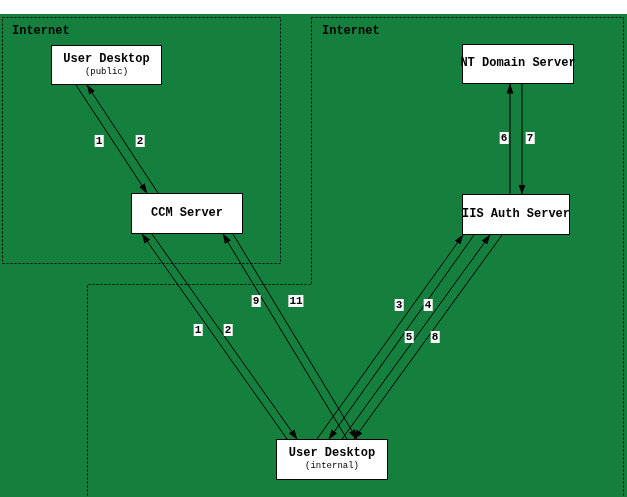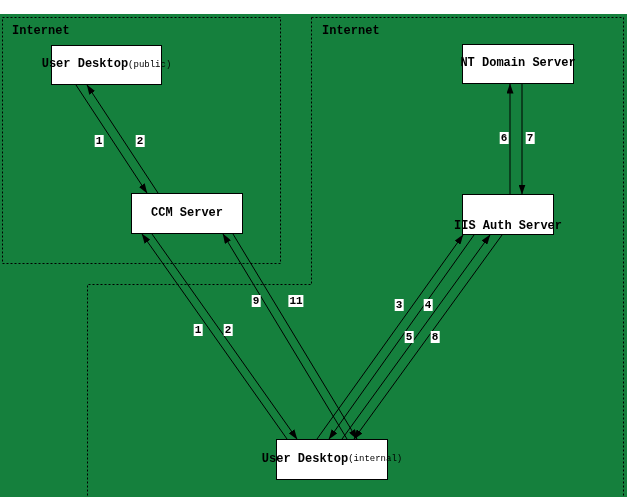--- a/index.html
+++ b/index.html
@@ -15,21 +15,21 @@
   }
   #wires { position: absolute; left: 0; top: 0; }
   .dash { fill: none; stroke: #000; stroke-width: 1; stroke-dasharray: 2 2; }
   .edge { stroke: #000; stroke-width: 1; }
   .node {
     position: absolute;
     box-sizing: border-box;
     border: 1px solid #000;
     background: #fff;
     display: flex;
-    flex-direction: row;
+    flex-direction: column;
     align-items: center;
     justify-content: center;
     text-align: center;
     line-height: 1.15;
   }
   .node .title { font-size: 12px; font-weight: bold; white-space: nowrap; }
   .node .subtitle { font-size: 9px; font-weight: normal; white-space: nowrap; }
   .zone-label {
     position: absolute;
     font-size: 12px;
@@ -89,21 +89,21 @@
   </div>
 
   <div class="node" style="left:462px; top:30px; width:112px; height:40px;">
     <span class="title">NT Domain Server</span>
   </div>
 
   <div class="node" style="left:131px; top:179px; width:112px; height:41px;">
     <span class="title">CCM Server</span>
   </div>
 
-  <div class="node" style="left:462px; top:180px; width:92px; height:41px;align-items:flex-end;">
+  <div class="node" style="left:462px; top:180px; width:108px; height:41px;">
     <span class="title">IIS Auth Server</span>
   </div>
 
   <div class="node" style="left:276px; top:425px; width:112px; height:41px;">
     <span class="title">User Desktop</span>
     <span class="subtitle">(internal)</span>
   </div>
 
   <div class="elabel" style="left:99px;  top:127px;">1</div>
   <div class="elabel" style="left:140px; top:127px;">2</div>

